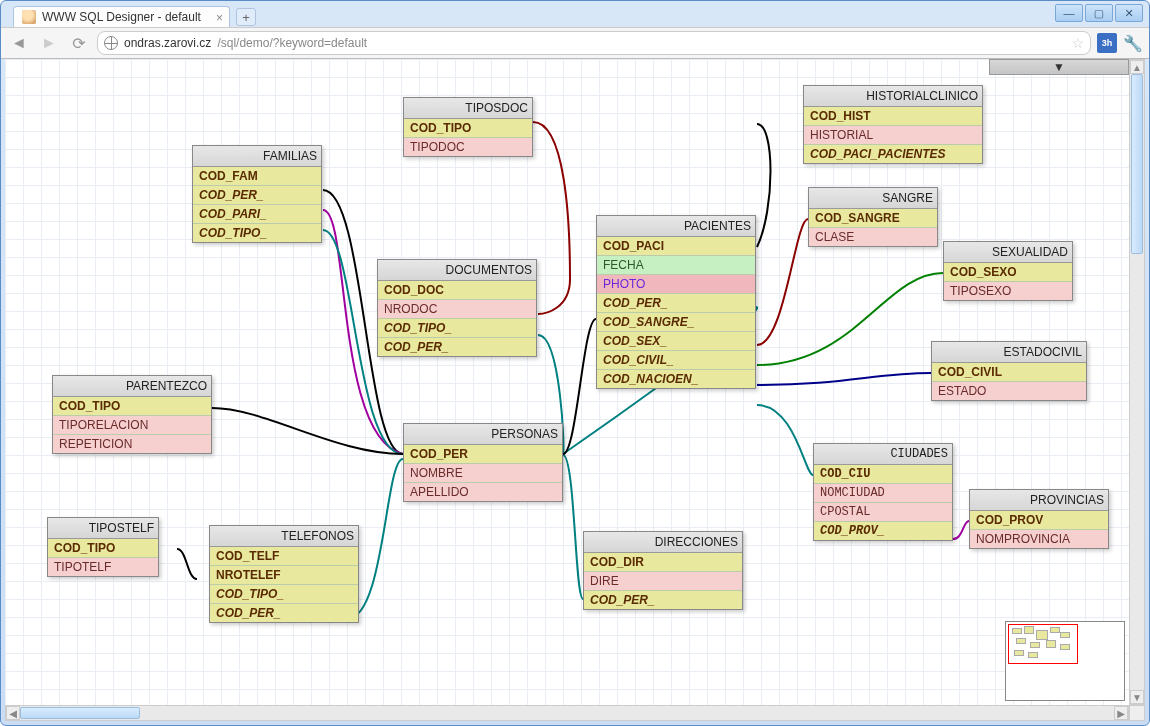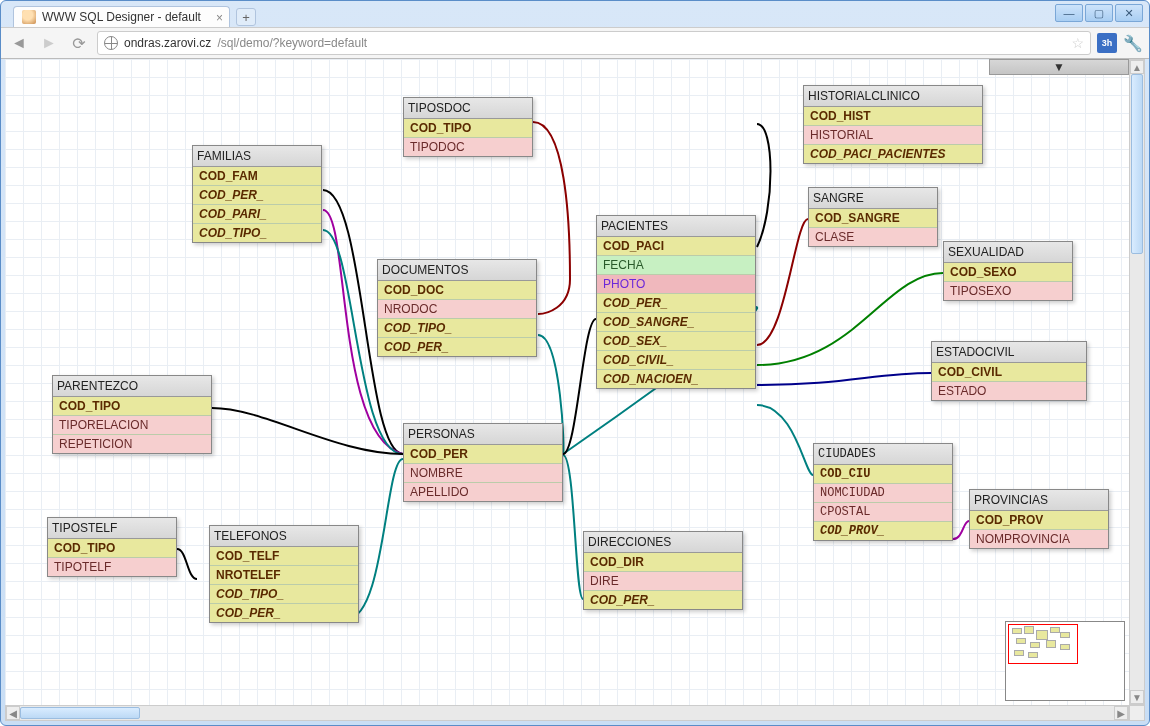--- a/index.html
+++ b/index.html
@@ -60,21 +60,21 @@
   .toolbar {
     height: 32px; background: #f5f5f5;
     border-top: 1px solid #ccc; border-bottom: 1px solid #bbb;
     display: flex; align-items: center; padding: 0 6px; gap: 6px;
   }
   .nav-btn {
     width: 24px; height: 24px; display:flex; align-items:center; justify-content:center;
     color:#999; font-size:16px;
   }
   .addr {
-    flex: 1; height: 24px; border: 1px solid #ccc; border-radius: 3px;
+    flex: 1; height: 24px; border: 1px solid #ccc; border-radius: 8px;
     background: #fff; display:flex; align-items:center; padding: 0 6px; gap:6px;
     color:#555;
   }
   .globe { width:14px; height:14px; border:1px solid #888; border-radius:50%; position:relative; }
   .globe::before{content:"";position:absolute;left:0;right:0;top:50%;border-top:1px solid #888;}
   .globe::after{content:"";position:absolute;top:0;bottom:0;left:50%;border-left:1px solid #888;}
   .star { color:#ccc; font-size:14px; }
   .ext-icon {
     width:20px; height:20px; background:#3b6fc4; color:#fff;
     font-size:9px; font-weight:bold; border-radius:2px;
@@ -112,21 +112,21 @@
   .tbl {
     position:absolute;
     border:1px solid #888;
     background:#fff;
     box-shadow: 2px 2px 4px rgba(0,0,0,0.2);
     font-size: 12px;
   }
   .tbl .title {
     background: linear-gradient(#e7e7e7, #d6d6d6);
     border-bottom:1px solid #999;
-    text-align:left; font-weight:normal;
+    text-align:right; font-weight:normal;
     padding: 3px 4px; color:#222;
   }
   .tbl .row { padding: 2px 6px; border-bottom:1px solid #bca; }
   .tbl .row:last-child { border-bottom:none; }
   .pk { background:#e8e89e; font-weight:bold; color:#5a2a00; }
   .fld-pink { background:#f6cfcf; color:#6a2b2b; }
   .fld-green { background:#c7f0c2; color:#2a5a2a; }
   .fld-darkp { background:#f0b8bd; color:#6d28d9; }
   .fk { font-style:italic; }
 
@@ -286,21 +286,21 @@
           <div class="row pk">COD_CIU</div>
           <div class="row fld-pink">NOMCIUDAD</div>
           <div class="row fld-pink">CPOSTAL</div>
           <div class="row pk fk">COD_PROV_</div>
         </div>
         <div class="tbl" style="left: 964px; top: 430px; width: 140px;">
           <div class="title">PROVINCIAS</div>
           <div class="row pk">COD_PROV</div>
           <div class="row fld-pink">NOMPROVINCIA</div>
         </div>
-        <div class="tbl" style="left: 42px; top: 458px; width: 130px;">
+        <div class="tbl" style="left: 42px; top: 458px; width: 112px;">
           <div class="title">TIPOSTELF</div>
           <div class="row pk">COD_TIPO</div>
           <div class="row fld-pink">TIPOTELF</div>
         </div>
         <div class="tbl" style="left: 204px; top: 466px; width: 150px;">
           <div class="title">TELEFONOS</div>
           <div class="row pk">COD_TELF</div>
           <div class="row pk">NROTELEF</div>
           <div class="row pk fk">COD_TIPO_</div>
           <div class="row pk fk">COD_PER_</div>

